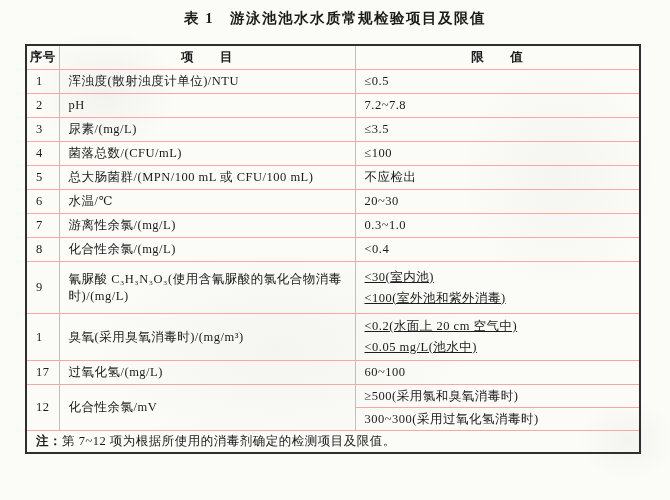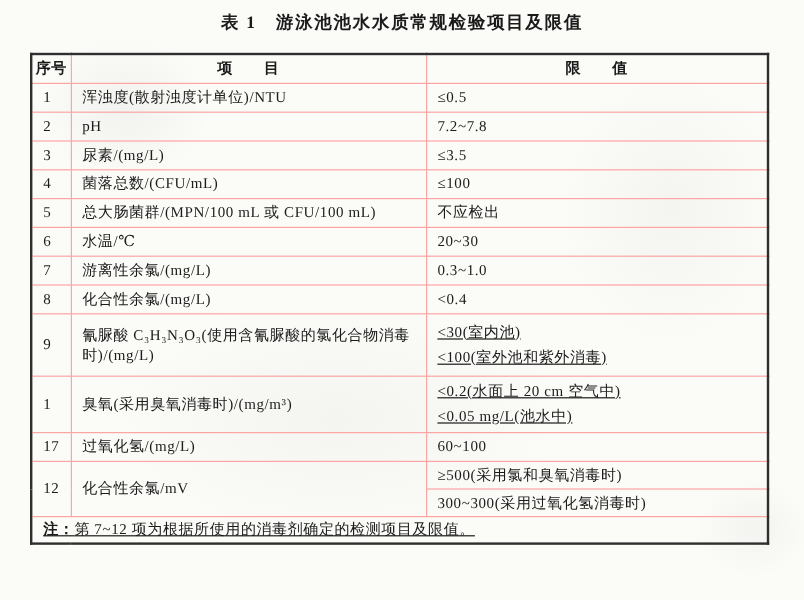--- a/index.html
+++ b/index.html
@@ -52,21 +52,21 @@
     font-weight:bold;
     text-align:center;
     padding:0;
     height:23px;
   }
   td.no-cell{text-align:center;padding:0;}
   tr.r{height:24px;}
   tr.r-tall1{height:52px;}
   tr.r-tall2{height:47px;}
   tr.r-sub{height:23px;}
-  tr.r-note{height:22px;text-decoration:underline;}
+  tr.r-note{height:22px;}
   .limit-line{line-height:21px;text-decoration:underline;}
   td.multi{padding-top:4px;padding-bottom:4px;}
   td.note-cell{padding-left:30px;}
   .note-prefix{font-weight:bold;}
 </style>
 </head>
 <body>
 
 <div class="doc">
   <div class="scan-texture"></div>

